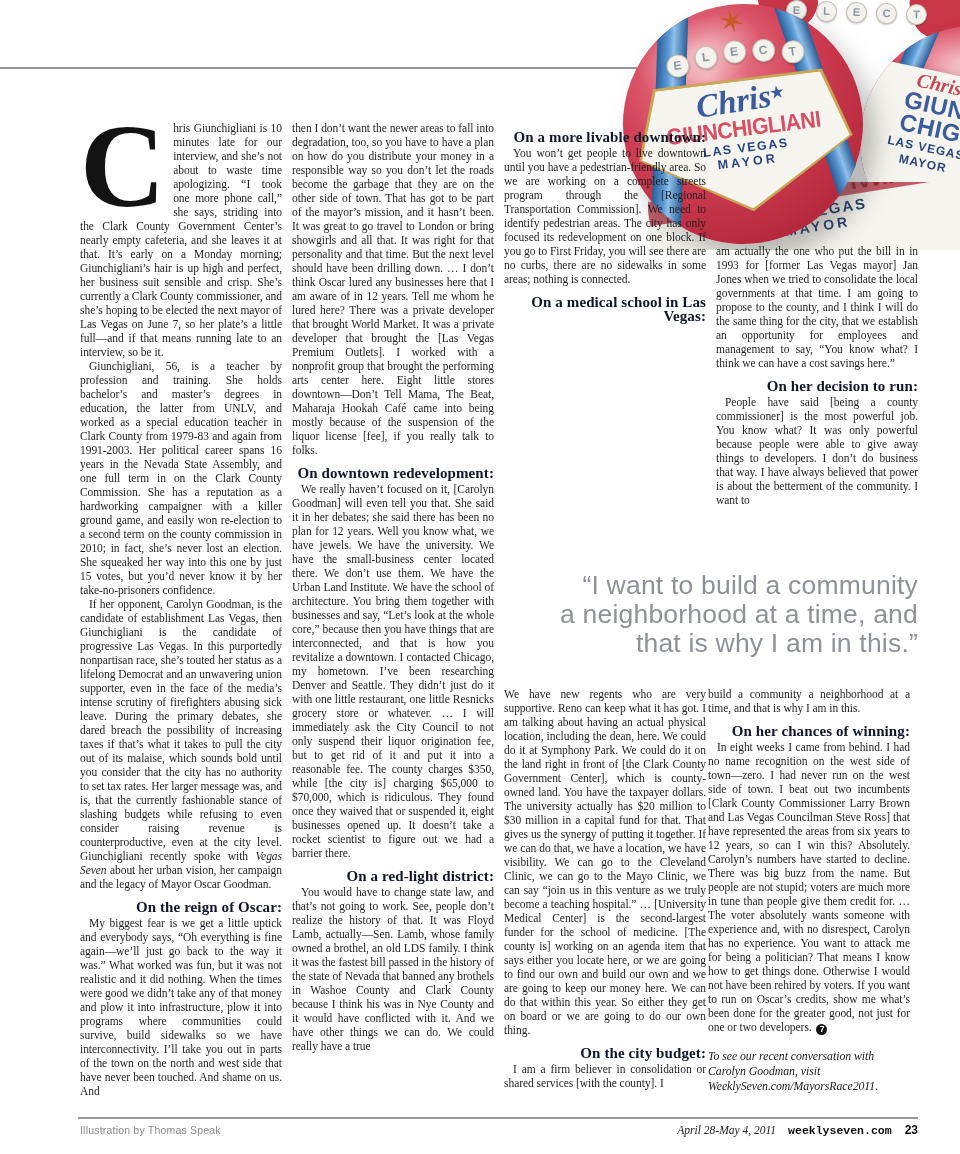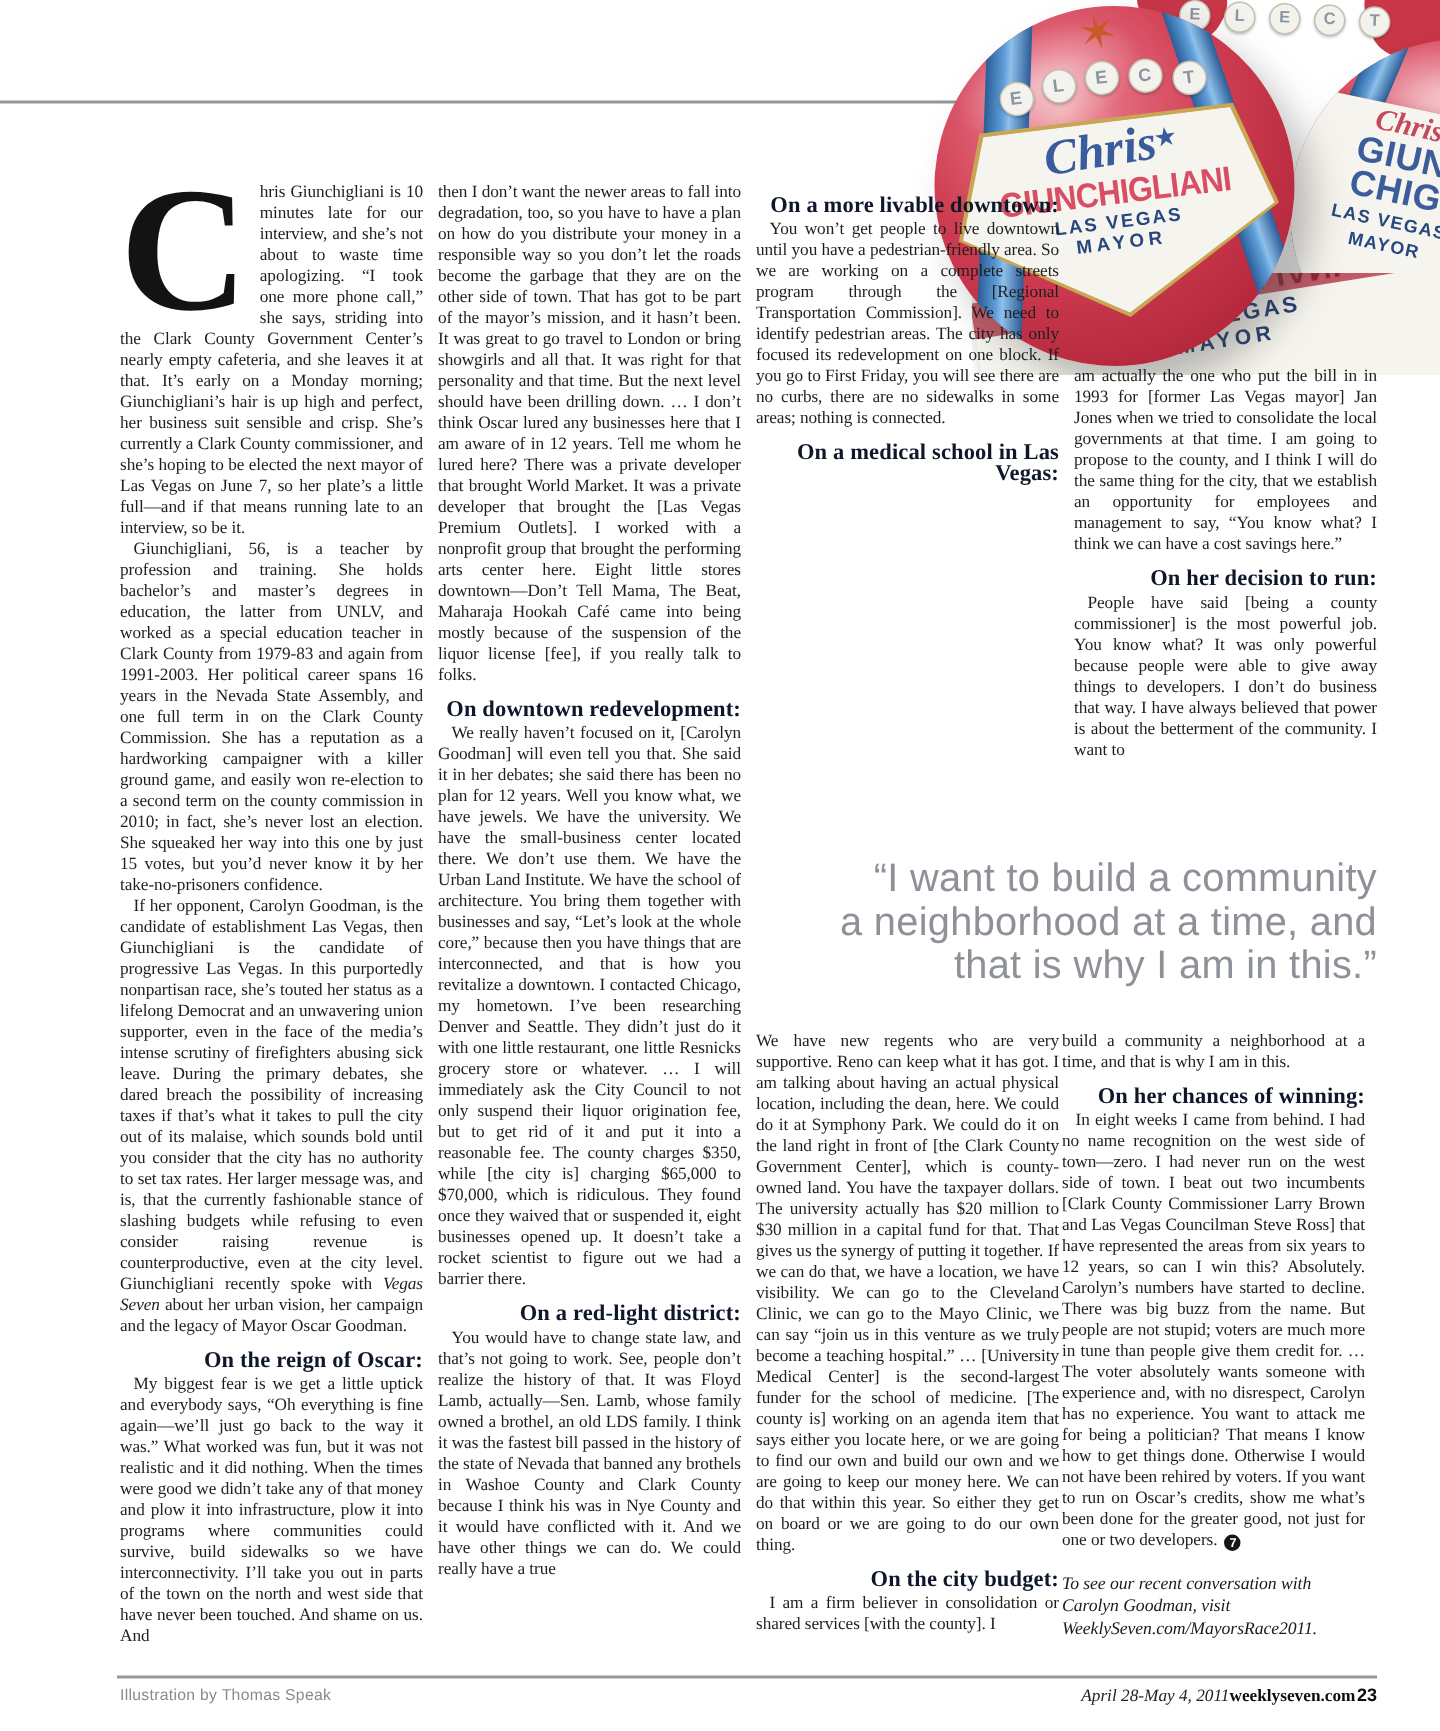--- a/index.html
+++ b/index.html
@@ -48,24 +48,24 @@
     font-family:"Liberation Sans",sans-serif;font-weight:300;
     font-size:26.5px;line-height:29px;color:#8e9298;letter-spacing:0.2px;
   }
 
   
   #footer-left{
     position:absolute;left:80px;top:1124px;font-family:"Liberation Sans",sans-serif;
     font-size:10.5px;color:#8a8a8a;letter-spacing:0.2px;
   }
   #footer-right{
-    position:absolute;right:42px;top:1123px;display:flex;align-items:baseline;
+    position:absolute;right:42px;top:1123px;display:flex;align-items:baseline;gap:12px;
   }
   .f-date{font-style:italic;font-size:11.5px;color:#222;font-family:"Liberation Serif",serif;}
-  .f-site{font-weight:bold;font-size:11.5px;color:#0d0d0d;font-family:Liberation Serif, serif;}
+  .f-site{font-weight:bold;font-size:11.5px;color:#0d0d0d;font-family:Liberation Mono, monospace;}
   .f-page{font-weight:bold;font-size:12px;color:#0d0d0d;margin-left:1px;
           font-family:"Liberation Sans",sans-serif;}
 
   
   #illo{position:absolute;left:608px;top:0;width:352px;height:250px;overflow:hidden;}
   #illo .soft-shadow{position:absolute;left:30px;top:165px;width:300px;height:80px;
     background:radial-gradient(ellipse at 50% 50%, rgba(110,110,110,.38), rgba(110,110,110,0) 70%);
     filter:blur(6px);}
 
   .btn{position:absolute;border-radius:50%;}

